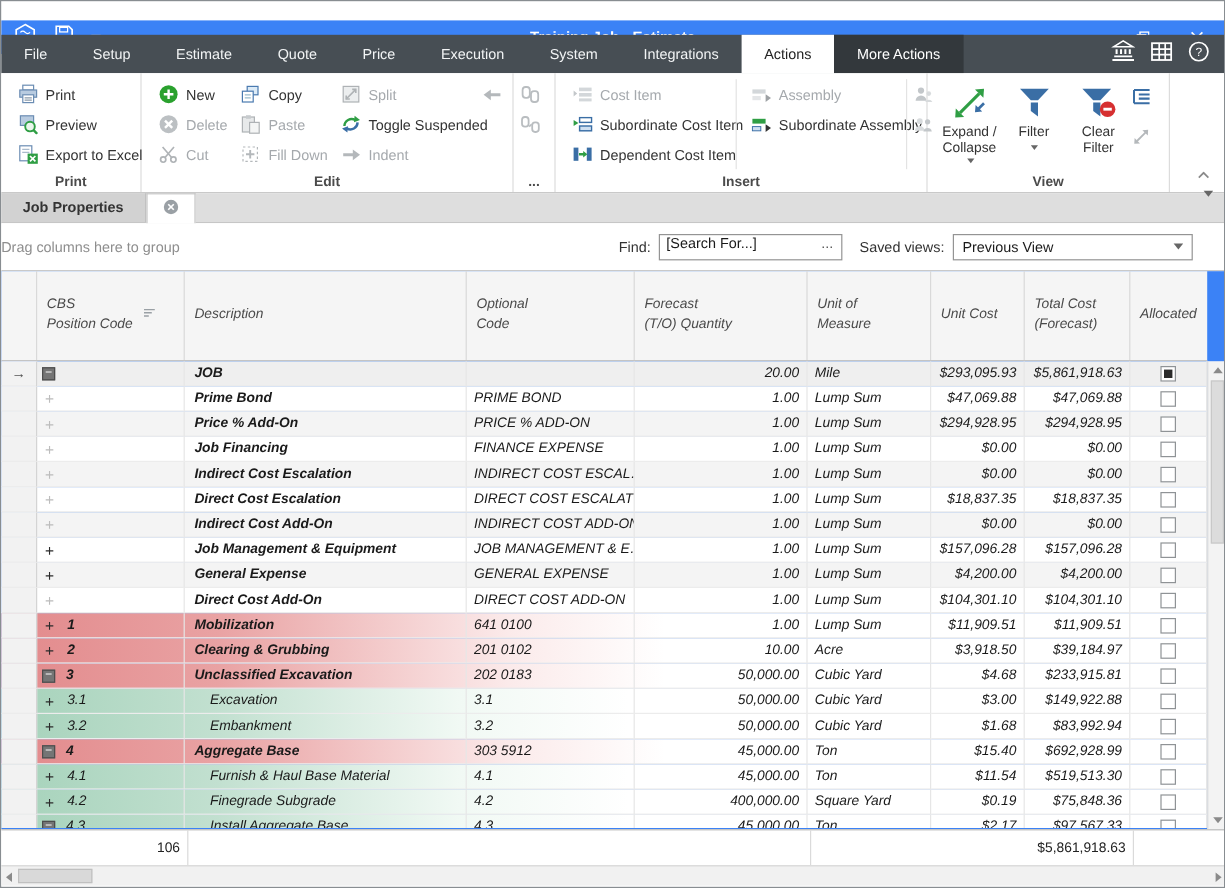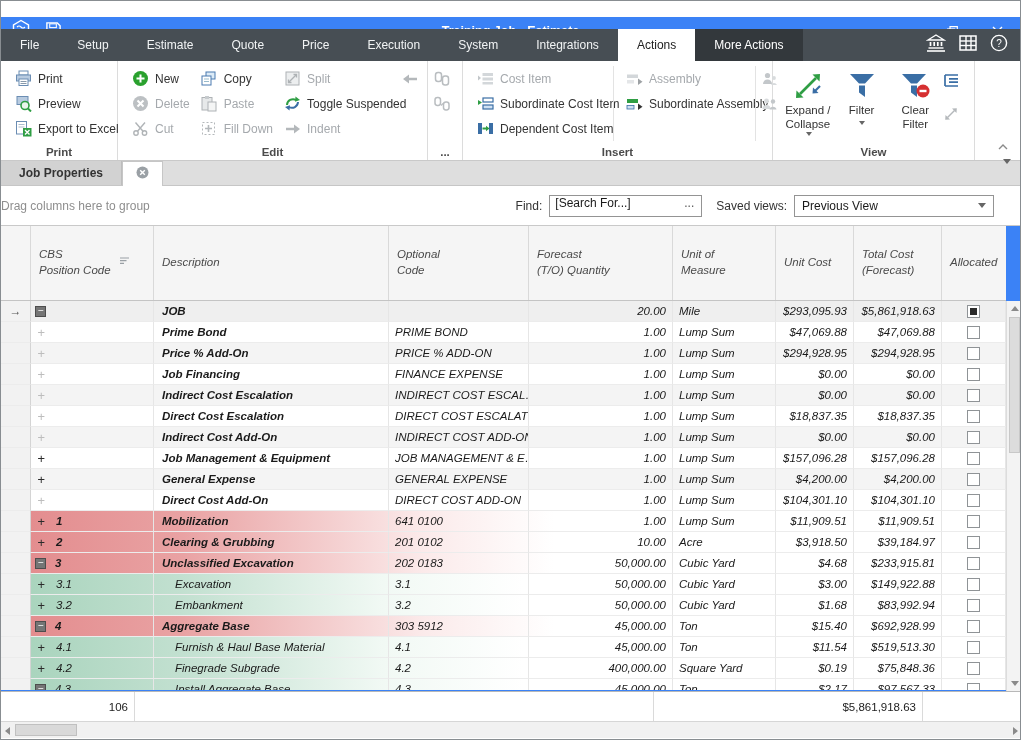--- a/index.html
+++ b/index.html
@@ -84,21 +84,21 @@
 
   
   .vscroll { position:absolute; top:75px; right:0; width:16px; height:390px; background:#f3f3f3; border-left:1px solid #dcdcdc; }
   .vs-up { position:absolute; top:5px; left:4px; width:0; height:0; border-left:4px solid transparent; border-right:4px solid transparent; border-bottom:5px solid #8a8a8a; }
   .vs-down { position:absolute; bottom:5px; left:4px; width:0; height:0; border-left:4px solid transparent; border-right:4px solid transparent; border-top:5px solid #8a8a8a; }
   .vs-thumb { position:absolute; top:16px; left:2px; width:11px; height:136px; background:#dcdcdc; border:1px solid #c8c8c8; }
 
   
   .summary { position:absolute; top:690px; left:0; width:1021px; height:30px; background:#fff; border-top:1px solid #b8b8b8; display:flex; font-size:11.5px; color:#222; }
   .sum-cell { border-right:1px solid #dadada; display:flex; align-items:center; justify-content:flex-end; padding:0 6px; }
-  .sum-pos { width:134px; }
+  .sum-pos { width:156px; }
   .sum-mid { width:519px; }
   .sum-total { width:269px; }
   .sum-tail { width:64px; border-right:none; }
 
   
   .hscroll { position:absolute; top:720px; left:0; width:1021px; height:17px; background:#f1f1f1; border-top:1px solid #d6d6d6; }
   .hs-left { position:absolute; left:4px; top:5px; width:0; height:0; border-top:4px solid transparent; border-bottom:4px solid transparent; border-right:5px solid #8a8a8a; }
   .hs-right { position:absolute; right:4px; top:5px; width:0; height:0; border-top:4px solid transparent; border-bottom:4px solid transparent; border-left:5px solid #8a8a8a; }
   .hs-thumb { position:absolute; left:14px; top:2px; width:62px; height:12px; background:#d9d9d9; border:1px solid #c0c0c0; }
 </style>

